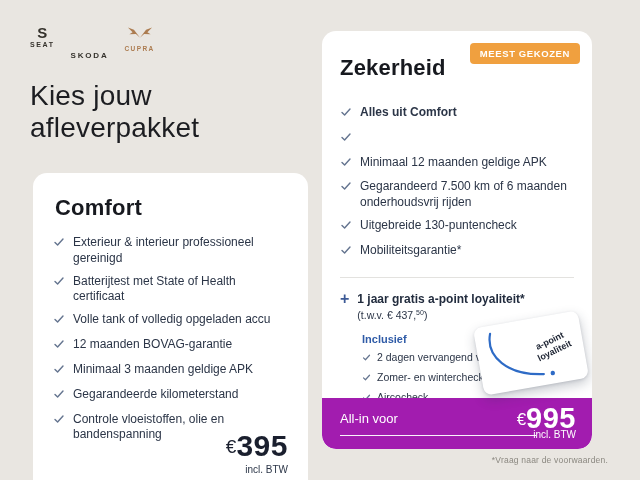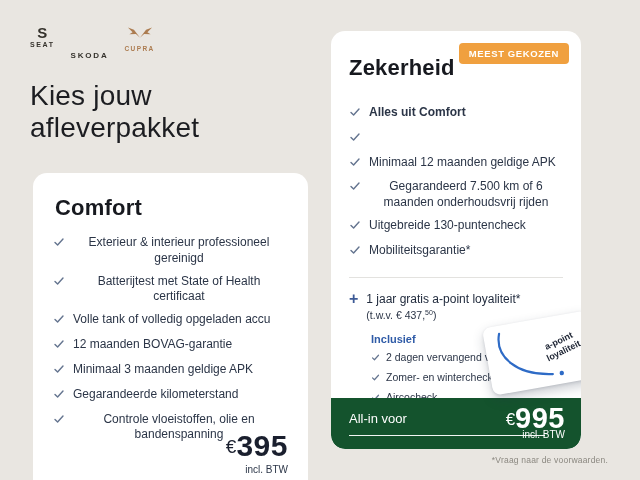--- a/index.html
+++ b/index.html
@@ -13,59 +13,59 @@
   .logo-word{font-size:7px;font-weight:700;letter-spacing:1.6px;color:#35322C;}
   .skoda-word{font-size:8px;font-weight:700;letter-spacing:1.8px;color:#35322C;margin-top:25px;}
   .cupra-word{font-size:6.5px;font-weight:700;letter-spacing:1.4px;color:#AC7C50;}
 
   
   .heading{position:absolute;left:30px;top:80px;font-size:28px;line-height:1.16;font-weight:500;color:#1C1D21;letter-spacing:0.2px;}
 
   
   .card{position:absolute;background:#FFFFFF;border-radius:14px;box-sizing:border-box;}
   .card-comfort{left:33px;top:173px;width:275px;height:320px;padding:16px 20px;}
-  .card-zekerheid{left:331px;top:31px;width:250px;height:418px;padding:16px 18px;overflow:hidden;}
+  .card-zekerheid{left:322px;top:31px;width:270px;height:418px;padding:16px 18px;overflow:hidden;}
 
   .card-title{font-size:22px;font-weight:700;color:#17191F;letter-spacing:0.2px;}
   .card-comfort .card-title{margin:6px 0 14px 2px;}
   .card-zekerheid .card-title{margin:8px 0 24px 0;}
 
   ul.checks{list-style:none;margin:0;padding:0;}
-  ul.checks li{display:flex;align-items:flex-start;gap:8px;font-size:12px;line-height:1.32;color:#2B3547;margin-bottom:7px;max-width:232px;text-align:center;}
+  ul.checks li{display:flex;align-items:flex-start;gap:8px;font-size:12px;line-height:1.32;color:#2B3547;margin-bottom:7px;max-width:232px;}
   ul.checks li .ck{flex:0 0 auto;margin-top:1px;}
 
   
   .badge{position:absolute;top:12px;right:12px;background:#F0A03F;color:#FFFFFF;font-size:9.5px;font-weight:700;letter-spacing:0.6px;padding:5px 10px;border-radius:4px;}
 
   
   .price-block{position:absolute;right:20px;bottom:18px;text-align:right;color:#1A1F2E;}
   .price-line{line-height:1;}
   .cur{font-size:19px;font-weight:500;vertical-align:3px;}
   .amount{font-size:30px;font-weight:600;letter-spacing:0.5px;}
   .price-note{font-size:10px;color:#2B3547;margin-top:3px;}
 
   
   .divider{border:none;border-top:1px solid #E3E2DF;margin:16px 0 14px 0;}
   .bonus-row{display:flex;align-items:flex-start;gap:8px;margin-bottom:10px;}
   .plus{color:#3D5A96;font-size:16px;font-weight:600;line-height:14px;flex:0 0 auto;}
   .bonus-text{font-size:12px;line-height:1.3;color:#222C3E;}
-  .bonus-title{font-weight:400;text-align:right;}
+  .bonus-title{font-weight:700;text-align:right;}
   .bonus-value{font-size:10.5px;font-weight:400;color:#2B3547;white-space:nowrap;}
   .bonus-value sup{font-size:7px;}
   .inclusief{margin-left:22px;}
   .inclusief-label{color:#2F5BA7;font-size:11px;font-weight:600;margin-bottom:6px;}
   ul.checks.small li{font-size:10.5px;margin-bottom:5px;gap:6px;}
 
   
   .loyalty-visual{position:absolute;left:156px;top:288px;width:106px;height:68px;background:#FFFFFF;border-radius:8px;transform:rotate(-10deg);box-shadow:0 5px 12px rgba(40,50,70,0.25), 0 1px 3px rgba(40,50,70,0.15);z-index:3;}
   .loyalty-visual svg{position:absolute;left:0;top:0;}
   .loyalty-text{position:absolute;right:12px;top:20px;transform:rotate(-16deg);font-size:9px;font-weight:700;color:#1D2433;line-height:1.25;text-align:center;}
 
   
-  .blue-footer{position:absolute;left:0;right:0;bottom:0;height:51px;background:#14532d;border-radius:0 0 14px 14px;color:#FFFFFF;z-index:2;}
+  .blue-footer{position:absolute;left:0;right:0;bottom:0;height:51px;background:#a21caf;border-radius:0 0 14px 14px;color:#FFFFFF;z-index:2;}
   .allin-label{position:absolute;left:18px;top:13px;font-size:13px;font-weight:500;}
   .allin-underline{position:absolute;left:18px;bottom:13px;width:196px;height:1px;background:rgba(255,255,255,0.95);}
   .allin-price{position:absolute;right:16px;top:6px;text-align:right;line-height:1;}
   .allin-price .cur{font-size:17px;vertical-align:3px;}
   .allin-price .amount{font-size:29px;font-weight:600;color:#FFFFFF;}
   .allin-note{position:absolute;right:16px;bottom:9px;font-size:10px;color:#FFFFFF;}
 
   .fine-print{position:absolute;right:32px;top:455px;font-size:8.5px;color:#8B8880;letter-spacing:0.2px;}
 </style>
 </head>

